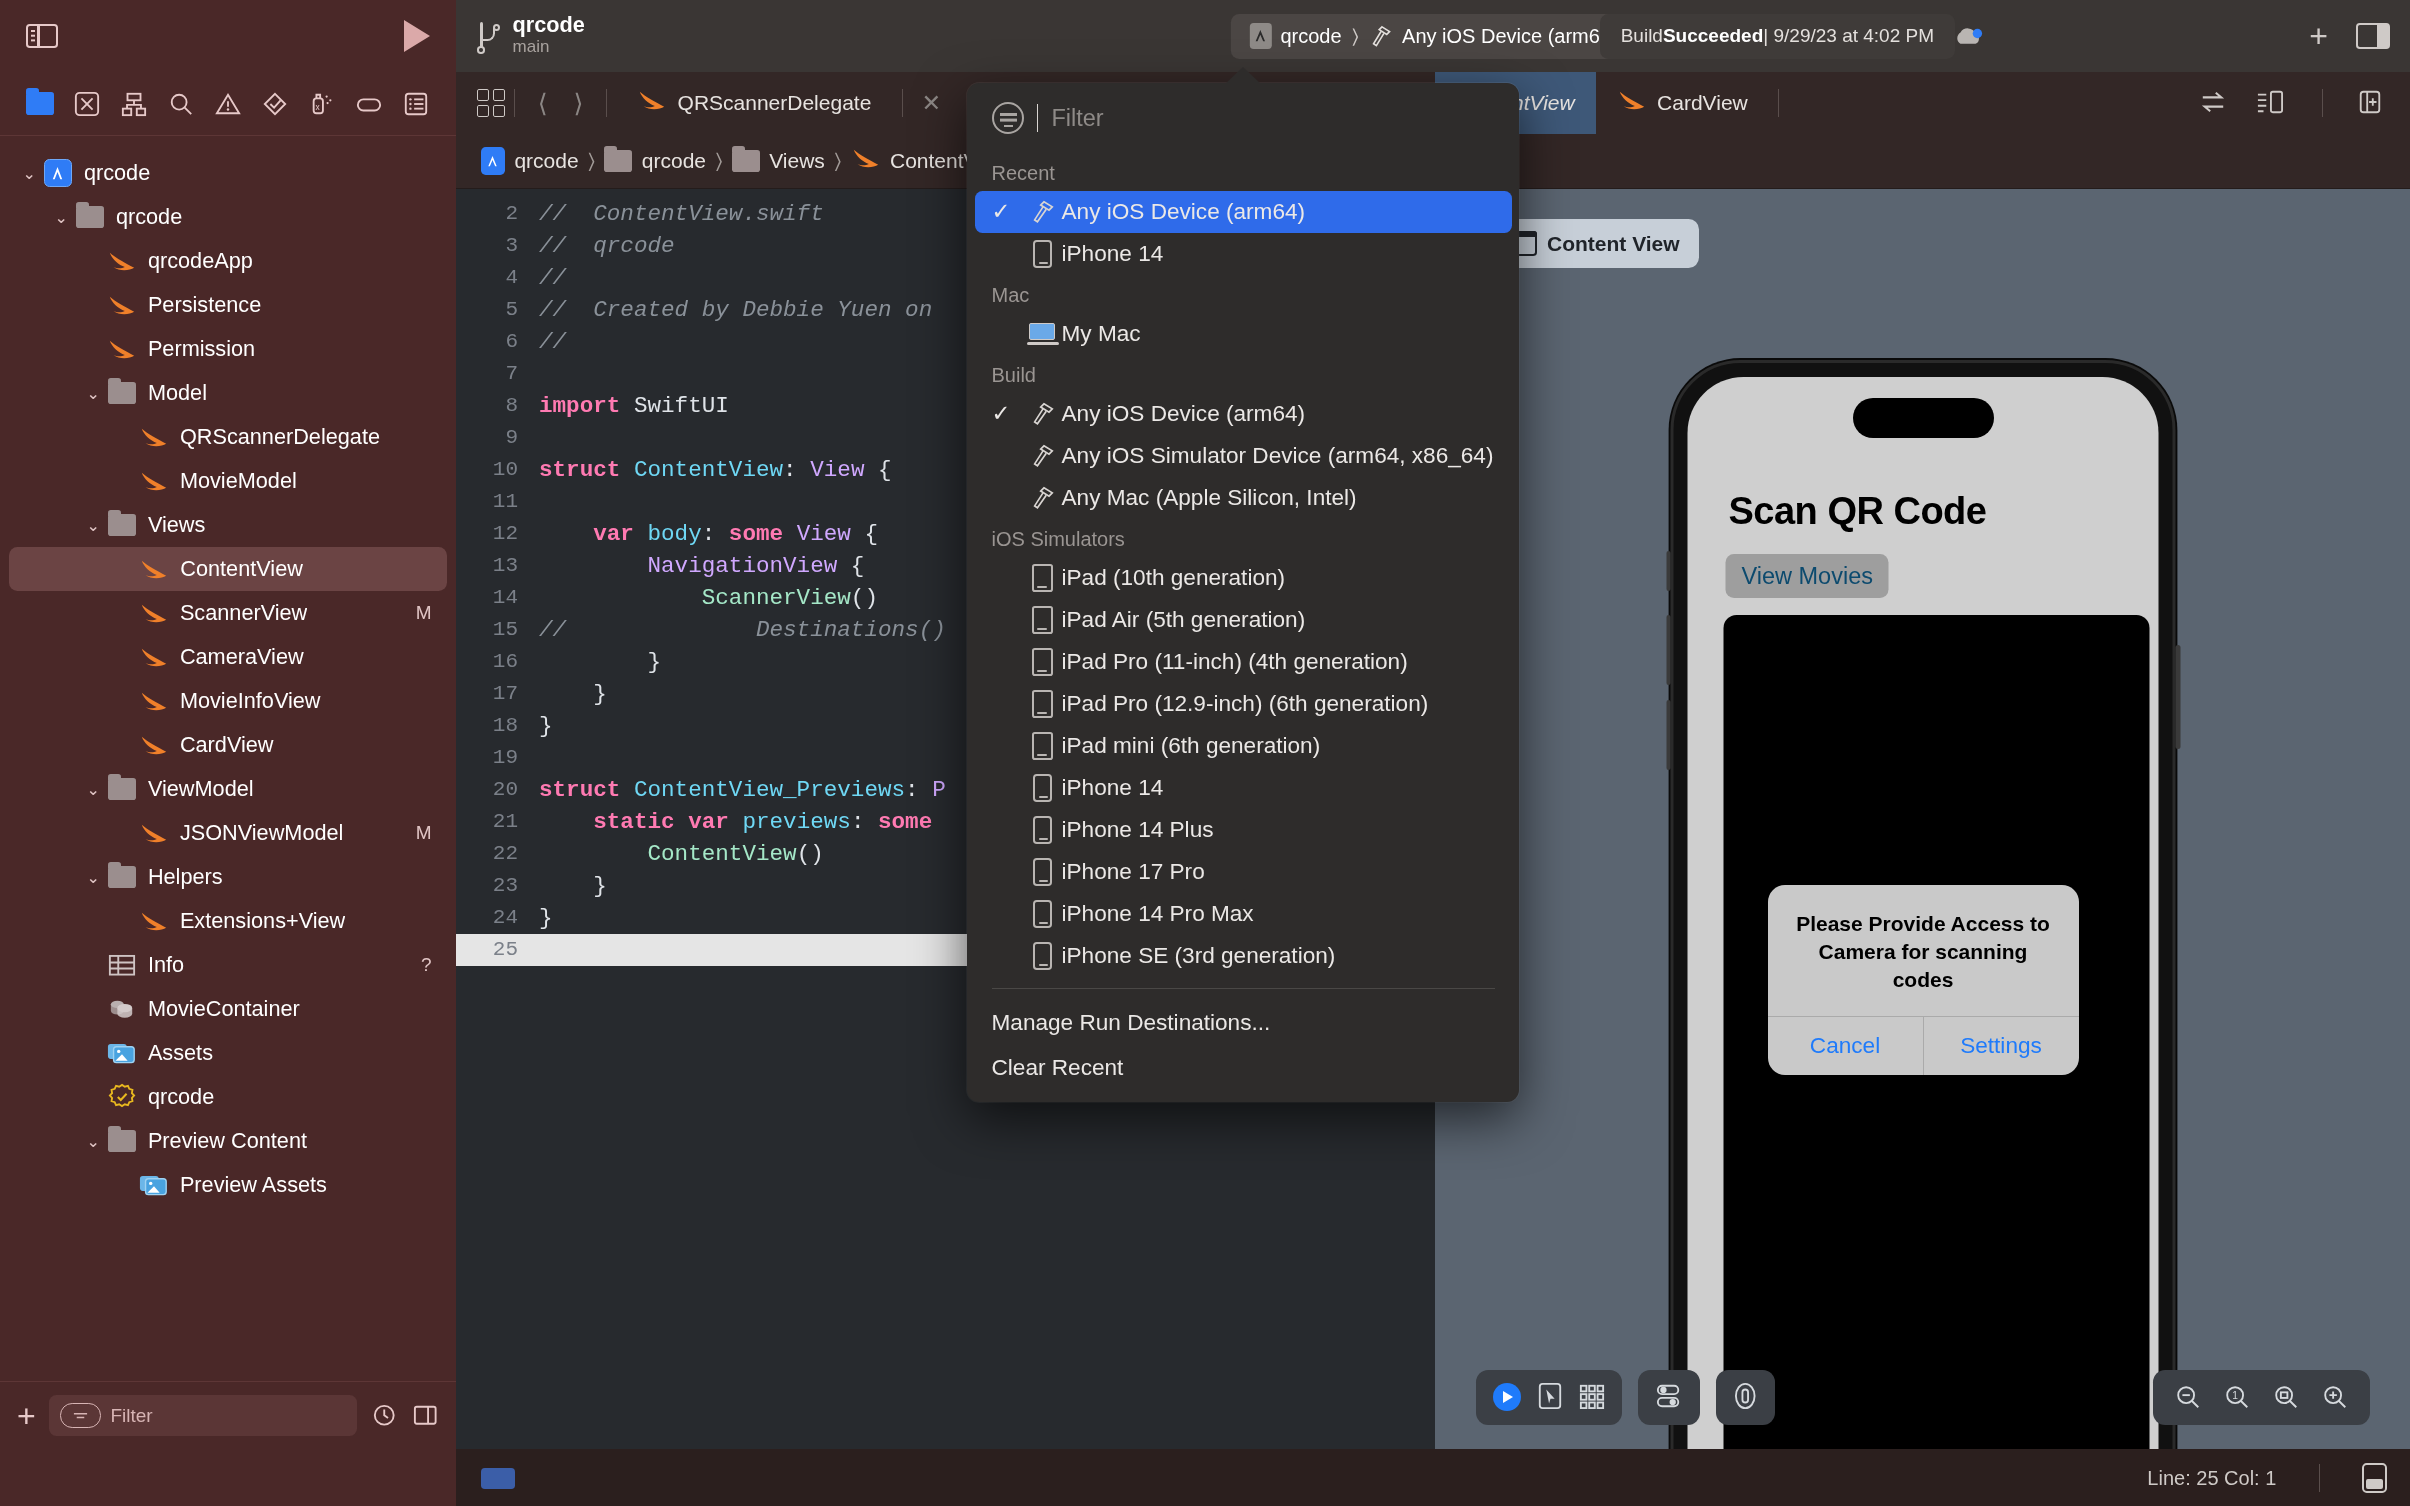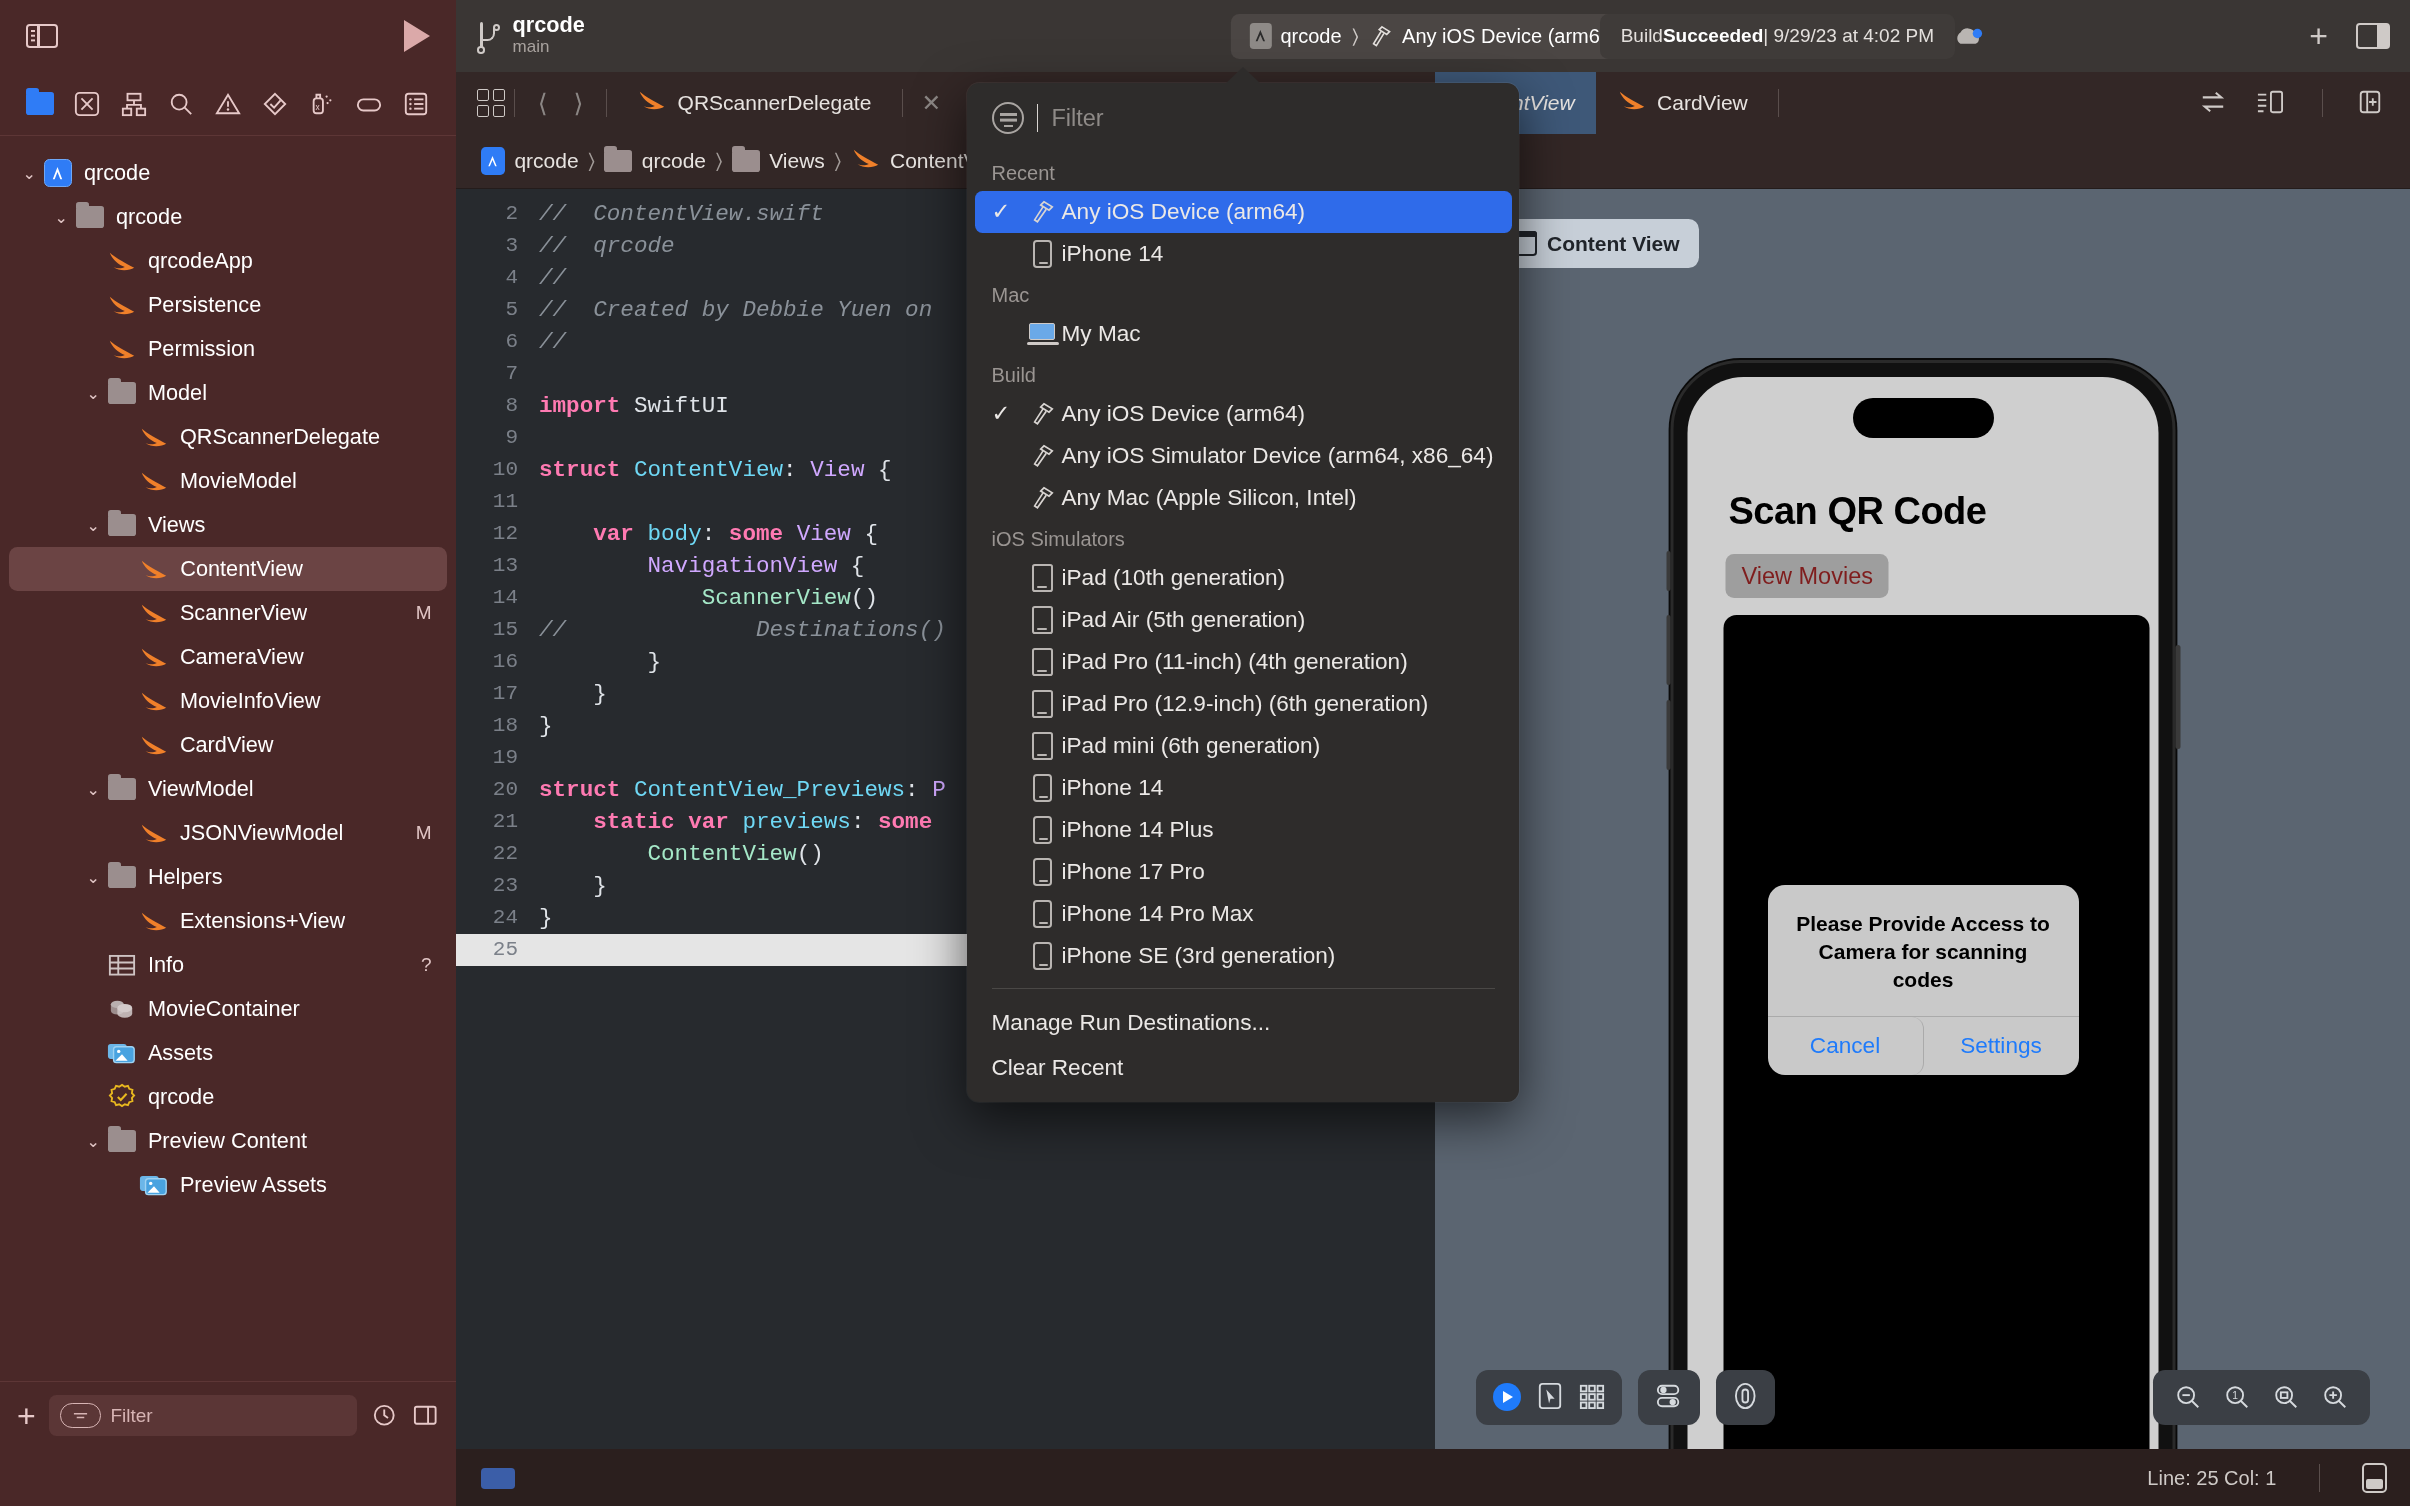--- a/index.html
+++ b/index.html
@@ -128,30 +128,30 @@
     position:absolute; left:50%; transform:translateX(-50%); top:171px;
     width:505px; height:1264px; background:#111; border-radius:70px;
     border:3.8px solid #2a2a2a;
     box-shadow:0 0 0 1.9px #0a0a0a;
   }
   .phone-screen { position:absolute; inset:14px; border-radius:56px; background:#cfcfcf; overflow:hidden;}
   .notch { position:absolute; top:21px; left:50%; transform:translateX(-50%); width:141px;height:40px;background:#000;border-radius:20px; z-index:3;}
   .btn-vol { position:absolute; left:-7.5px; width:4.7px; background:#3a3a3a; border-radius:2.8px;}
   .btn-pwr { position:absolute; right:-7.5px; width:4.7px; background:#3a3a3a; border-radius:2.8px;}
   .scan-title { position:absolute; top:113px; left:41px; font-size:38px; font-weight:bold; color:#000; letter-spacing:-0.5px;}
-  .view-movies { position:absolute; top:177px; left:38px; background:#9e9e9e; color:#7f1d1d; font-size:23.5px; padding:8.5px 16px; border-radius:8.5px;}
+  .view-movies { position:absolute; top:177px; left:38px; background:#9e9e9e; color:#0c4a6e; font-size:23.5px; padding:8.5px 16px; border-radius:8.5px;}
   .camera-area { position:absolute; top:238px; left:36px; right:9.4px; bottom:-38px; background:#000; border-radius:13px;}
   .alert {
     position:absolute; left:50%; transform:translateX(-50%); top:508px;
     width:311px; background:#c9c9c9; border-radius:17px; overflow:hidden;
     text-align:center;
   }
   .alert-msg { padding:24.5px 21px 21px; font-size:21px; font-weight:bold; color:#000; line-height:1.35;}
   .alert-btns { display:flex; border-top:0.9px solid #aaa; }
-  .alert-btns div { flex:1; padding:16px 0; font-size:22.6px; color:#1f7bfb;border-radius:12px;}
+  .alert-btns div { flex:1; padding:16px 0; font-size:22.6px; color:#1f7bfb;}
   .alert-btns div:first-child { border-right:0.9px solid #aaa; }
 
   .pv-toolbar { position:absolute; bottom:24.5px; left:41px; display:flex; gap:16px; align-items:center;}
   .pv-grp { background:#3b3f45; border-radius:12.2px; height:55px; display:flex;align-items:center;gap:16px;padding:0 17px;}
   .pv-zoom { position:absolute; bottom:24.5px; right:41px; background:#3b3f45; border-radius:12.2px; height:55px; display:flex;align-items:center;gap:21px;padding:0 21px;}
   .mag { width:28px;height:28px; color:#d6dade;}
   .play-blue { width:28px;height:28px;border-radius:50%;background:#1f7bfb;display:flex;align-items:center;justify-content:center;}
   .play-blue:after{content:"";width:0;height:0;border-left:10.4px solid #fff;border-top:6.6px solid transparent;border-bottom:6.6px solid transparent;margin-left:2.8px;}
 
   

